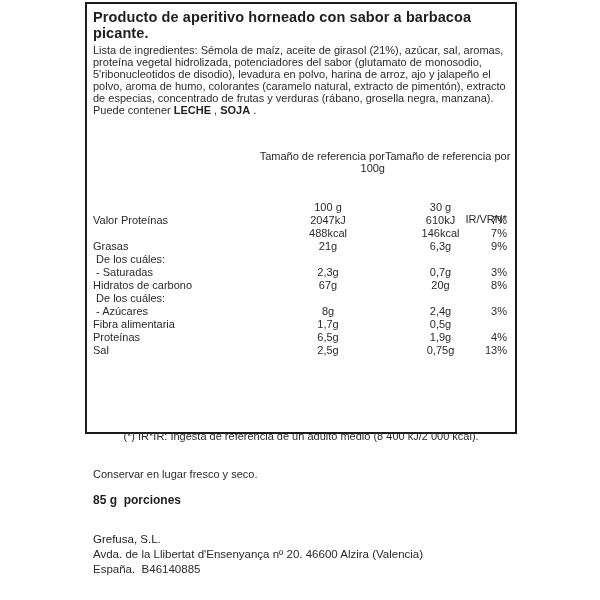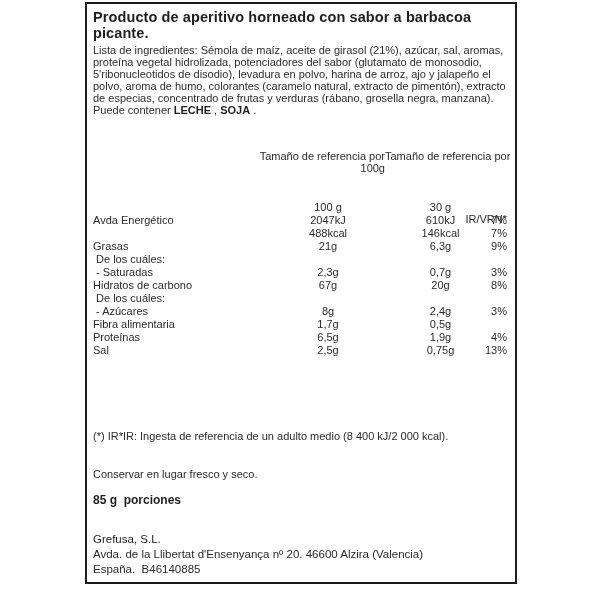--- a/index.html
+++ b/index.html
@@ -6,21 +6,21 @@
   html, body {
     width: 600px; height: 600px;
     background: #ffffff;
     font-family: "Liberation Sans", sans-serif;
     color: #2a2a2a;
     overflow: hidden;
   }
   .sheet {
     position: absolute;
     left: 85px; top: 2px;
-    width: 432px; height: 582px;
+    width: 432px; height: 432px;
     background: #ffffff;
     border: 2px solid #1c1c1c;
     padding: 5px 6px;
     font-size: 11px;
     line-height: 12px;
   }
   .title {
     font-size: 14.5px;
     font-weight: bold;
     line-height: 16px;
@@ -52,21 +52,21 @@
   }
   .nt-head { position: relative; }
   .c1 { white-space: pre; text-align: left; }
   .c2, .c3 { text-align: center; }
   .c4 { text-align: right; padding-right: 2px; }
   .ir-head {
     position: absolute;
     right: 2px; top: 12px;
     white-space: nowrap;
   }
-  .foot-note { margin-top: 73px; }
+  .foot-note { margin-top: 73px; text-align: center; }
   .storage   { margin-top: 26px; }
   .portion   { margin-top: 14px; font-weight: bold; font-size: 12px; color: #1f1f1f; }
   .company-block { margin-top: 26px; line-height: 15px; font-size: 11.5px; }
   .company-name { font-weight: normal; color: #1f1f1f; }
 </style>
 </head>
 <body>
 
 <div class="sheet">
 
@@ -88,21 +88,21 @@
     <div class="nt-head">
       <span class="c1"></span>
       <span class="c2">100 g</span>
       <span class="c3">30 g</span>
       <span class="c4"></span>
       <span class="ir-head">IR/VRN*</span>
     </div>
     <div>
 
         <div class="nt-row">
-          <span class="c1">Avda Energético</span>
+          <span class="c1">Valor Proteínas</span>
           <span class="c2">2047kJ</span>
           <span class="c3">610kJ</span>
           <span class="c4">7%</span>
         </div>
 
         <div class="nt-row">
           <span class="c1"></span>
           <span class="c2">488kcal</span>
           <span class="c3">146kcal</span>
           <span class="c4">7%</span>

